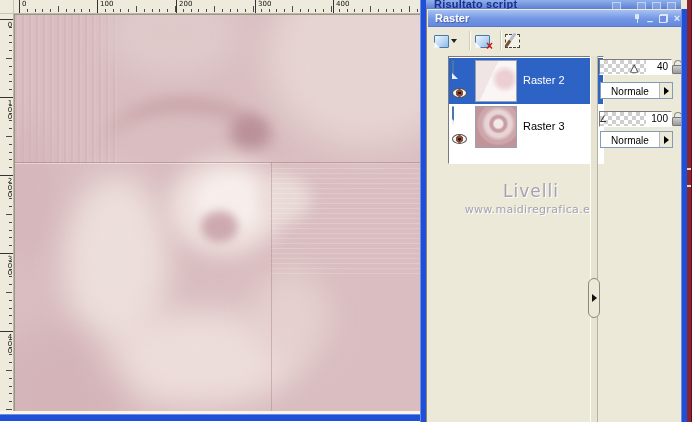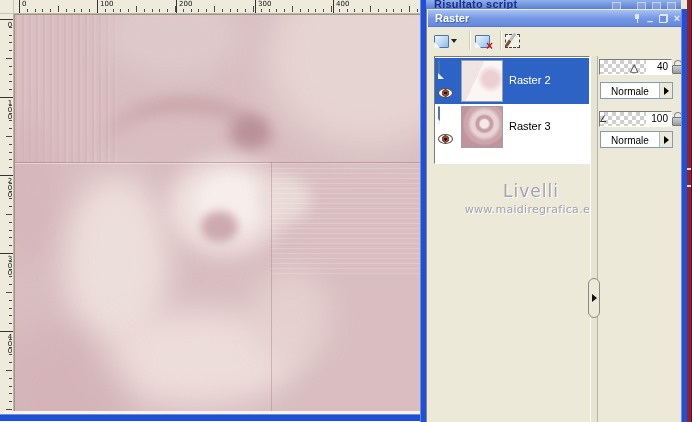--- a/index.html
+++ b/index.html
@@ -96,21 +96,21 @@
       border:1px solid #4a76a8; border-radius:1px; }
   .page-ico::after { content:""; position:absolute; left:-1px; bottom:-1px; width:0; height:0;
       border-left:6px solid #fff; border-top:6px solid transparent; opacity:.9; }
   .dd-arrow-sm { width:0; height:0; border-left:3px solid transparent; border-right:3px solid transparent; border-top:4px solid #222; }
   .del-x { position:absolute; right:-4px; bottom:-4px; color:#cc1111; font-weight:bold; font-size:12px; line-height:10px; }
   .sel-ico { position:relative; width:15px; height:14px; border:1px dashed #444; background:#f6f3e6; }
   .brush { position:absolute; left:3px; top:-3px; width:3px; height:16px; transform:rotate(35deg);
       background:linear-gradient(180deg,#b9b9c9 0 55%,#7a5236 55%); border-radius:1px; }
 
   
-  .listbox { position:absolute; left:7px; top:47px; width:156px; height:108px; background:#fff;
+  .listbox { position:absolute; left:21px; top:47px; width:156px; height:108px; background:#fff;
       border:1px solid; border-color:#7b7b7b #fff #fff #7b7b7b; }
   .layer-row { position:absolute; left:0; width:154px; height:46px; }
   .layer-row.sel { background:#2e63c6; }
   .row-icons { position:absolute; left:3px; top:3px; width:20px; height:40px; }
   .row-icons .page-ico { width:14px; height:12px; }
   .eye { position:relative; margin-top:9px; width:15px; height:10px; border:1px solid #555; border-radius:50%;
       background:radial-gradient(circle at 50% 50%, #2a1810 0 1.5px, #8a4a38 1.5px 3.5px, #f8f6f2 4px); }
   .thumb { position:absolute; left:26px; top:2px; width:42px; height:42px; border:1px solid #98a2b0; }
   .thumb-r2 { background-color:#fbf7f7;
       background-image:radial-gradient(circle at 72% 45%, rgba(235,205,208,.95) 0 7px, rgba(235,205,208,0) 14px),

